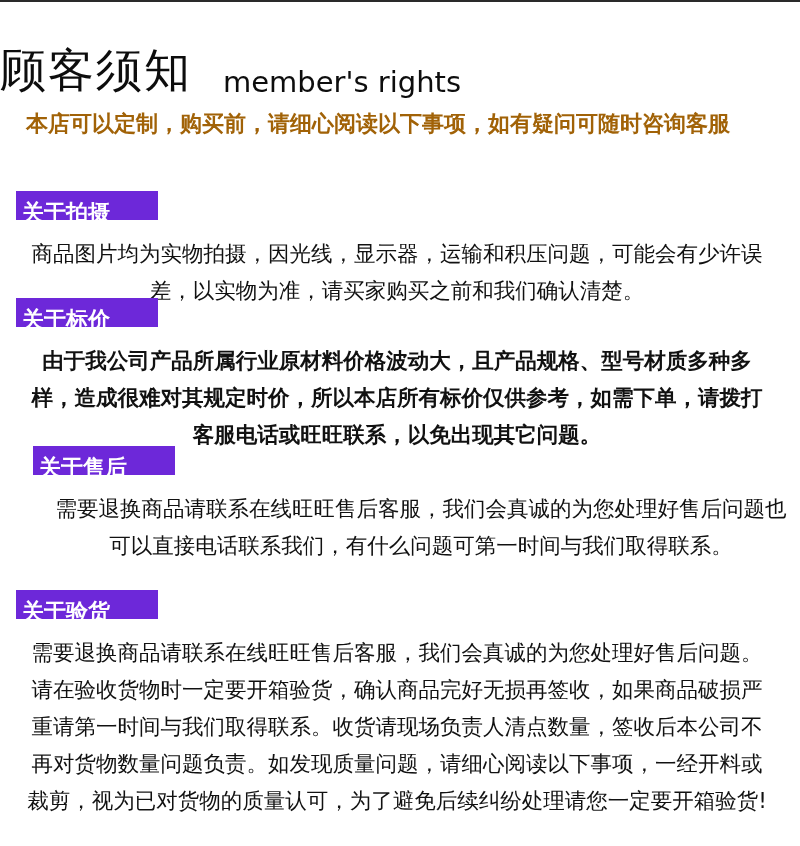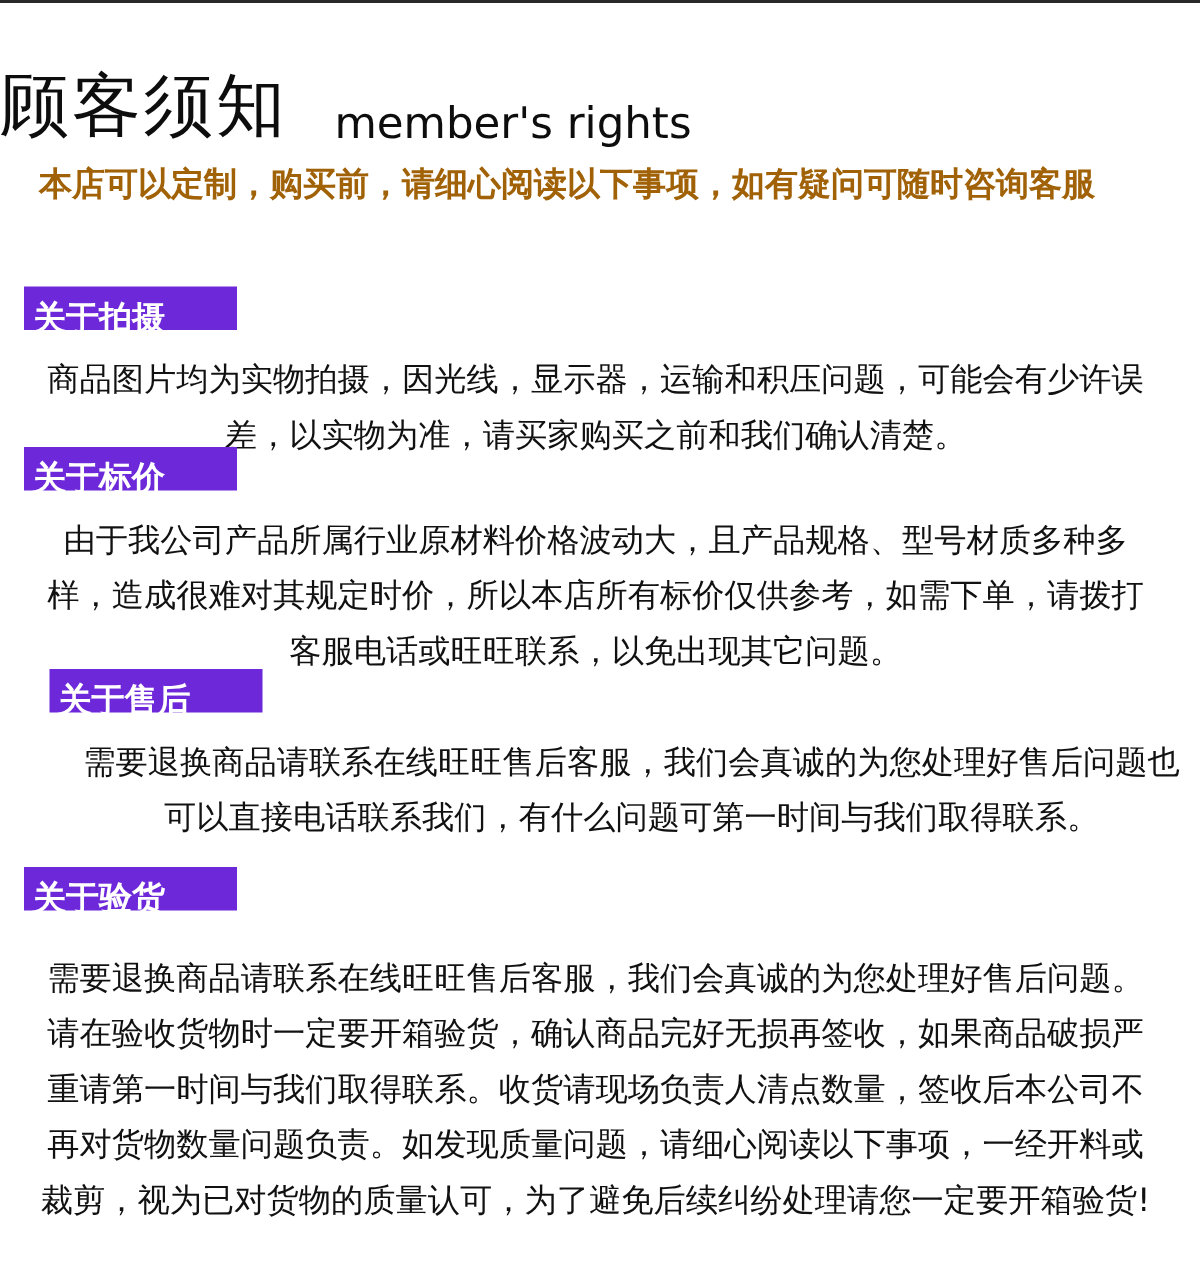--- a/index.html
+++ b/index.html
@@ -38,25 +38,25 @@
   <div class="subtitle">member's rights</div>
   <div class="intro">本店可以定制，购买前，请细心阅读以下事项，如有疑问可随时咨询客服</div>
 
   <div>
     <div class="section-label" style="top:189px;">关于拍摄</div>
     <div class="section-body" style="top:233px;">商品图片均为实物拍摄，因光线，显示器，运输和积压问题，可能会有少许误差，以实物为准，请买家购买之前和我们确认清楚。</div>
   </div>
 
   <div>
     <div class="section-label" style="top:296px;">关于标价</div>
-    <div class="section-body" style="top:340px;">由于我公司产品所属行业原材料价格波动大，且产品规格、型号材质多种多样，造成很难对其规定时价，所以本店所有标价仅供参考，如需下单，请拨打客服电话或旺旺联系，以免出现其它问题。</div>
+    <div class="section-body" style="top:340px;font-weight:bold;">由于我公司产品所属行业原材料价格波动大，且产品规格、型号材质多种多样，造成很难对其规定时价，所以本店所有标价仅供参考，如需下单，请拨打客服电话或旺旺联系，以免出现其它问题。</div>
   </div>
 
   <div>
     <div class="section-label" style="top:444px;margin-left:17px;">关于售后</div>
     <div class="section-body" style="top:488px;margin-left:24px;">需要退换商品请联系在线旺旺售后客服，我们会真诚的为您处理好售后问题也可以直接电话联系我们，有什么问题可第一时间与我们取得联系。</div>
   </div>
 
   <div>
-    <div class="section-label" style="top:576px;">关于验货</div>
+    <div class="section-label" style="top:588px;">关于验货</div>
     <div class="section-body" style="top:632px;">需要退换商品请联系在线旺旺售后客服，我们会真诚的为您处理好售后问题。请在验收货物时一定要开箱验货，确认商品完好无损再签收，如果商品破损严重请第一时间与我们取得联系。收货请现场负责人清点数量，签收后本公司不再对货物数量问题负责。如发现质量问题，请细心阅读以下事项，一经开料或裁剪，视为已对货物的质量认可，为了避免后续纠纷处理请您一定要开箱验货!</div>
   </div>
 </div>
 
 </body></html>

